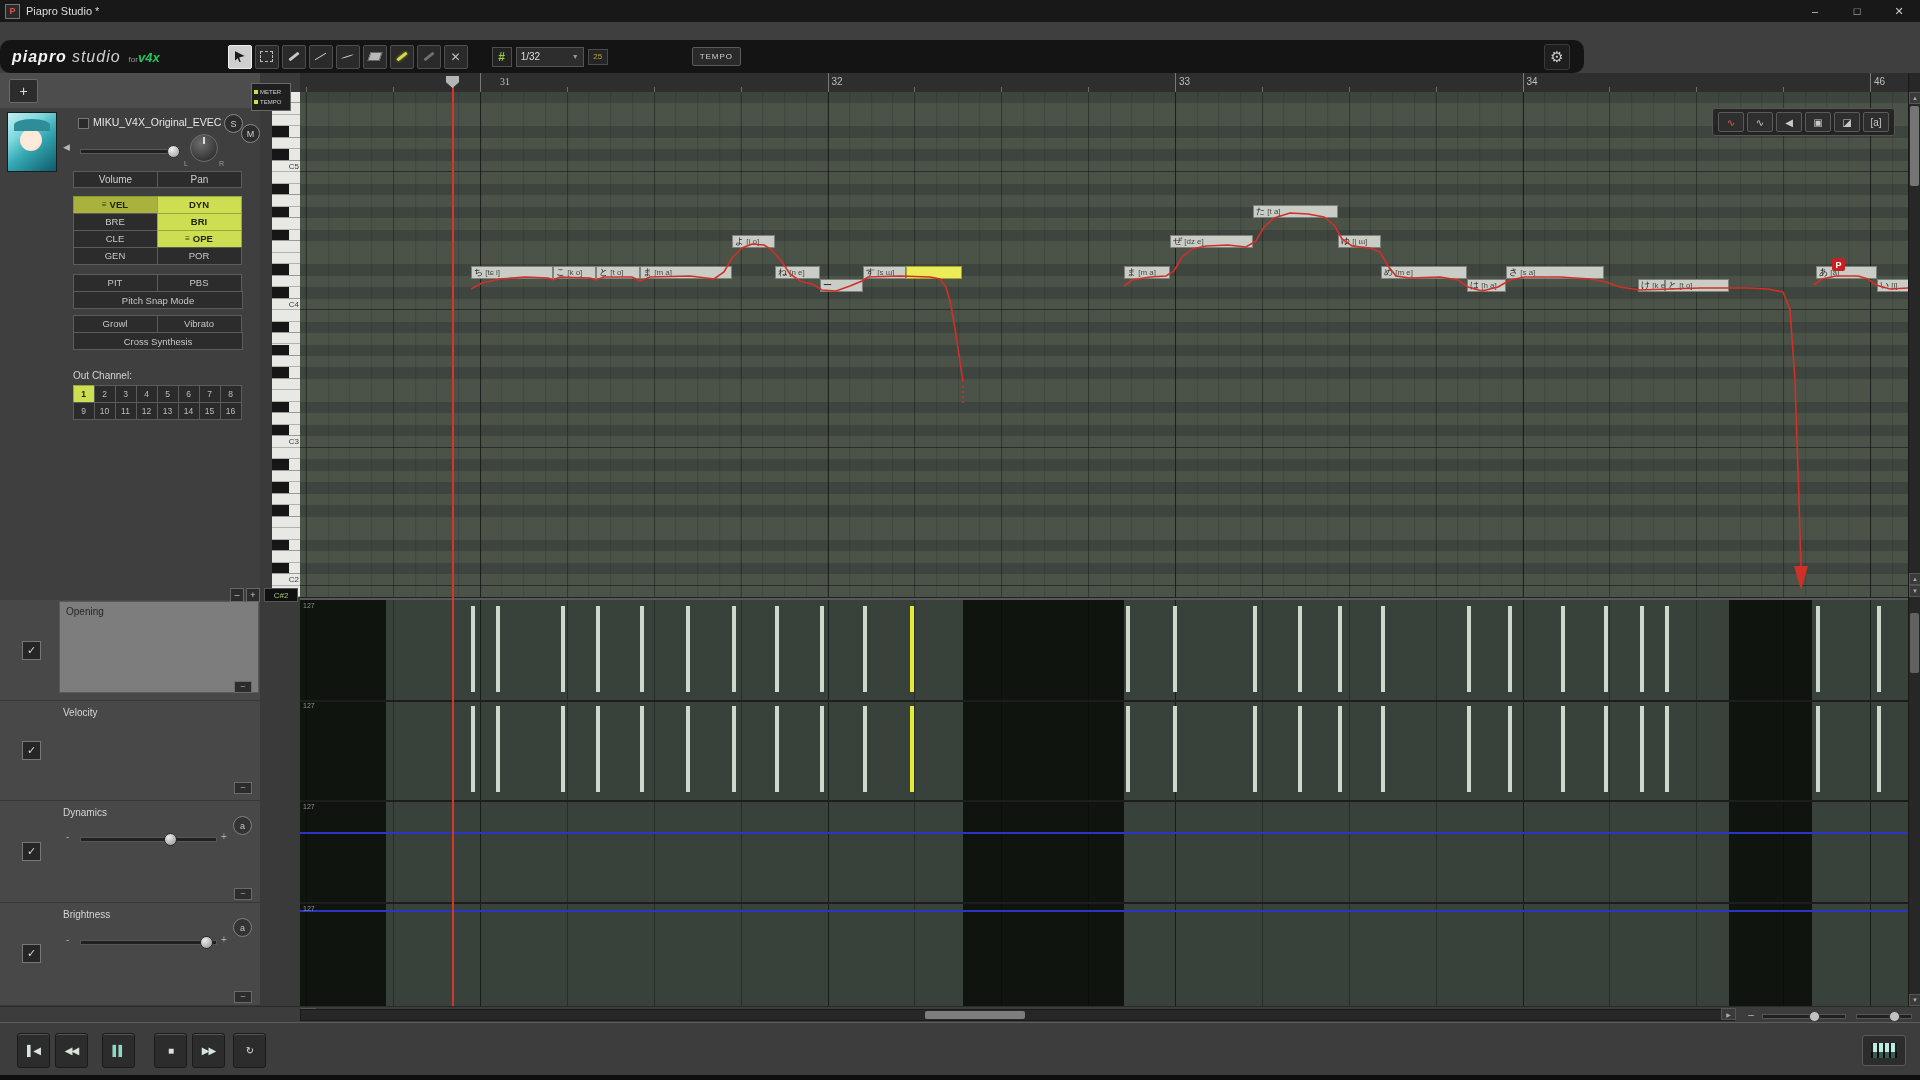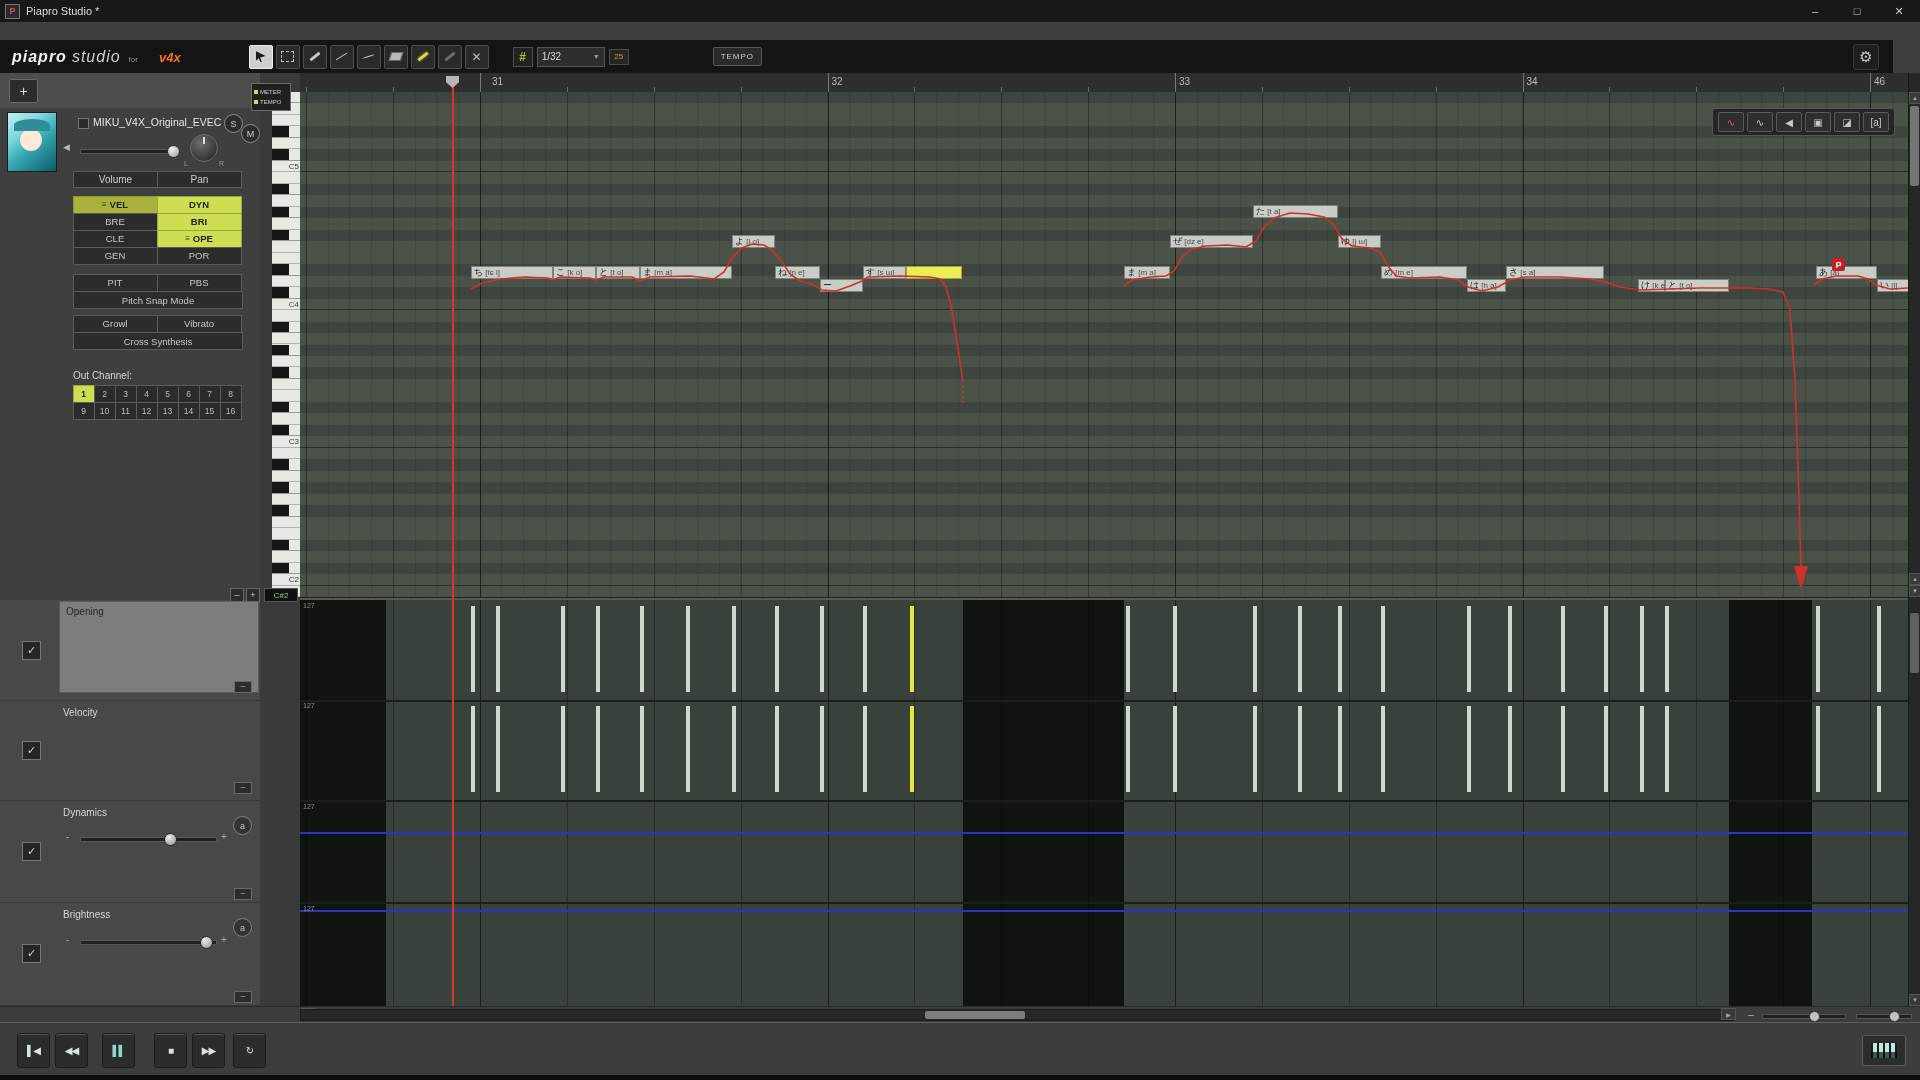--- a/index.html
+++ b/index.html
@@ -13,27 +13,27 @@
             color:#e05050;font-size:9px;font-weight:bold;display:flex;align-items:center;justify-content:center;}
   .win-ctrls{margin-left:auto;display:flex;height:100%;}
   .win-btn{width:42px;height:100%;display:flex;align-items:center;justify-content:center;color:#ccc;font-size:11px;}
 
   
   #menubar{position:absolute;left:0;top:22px;width:1920px;height:18px;background:#2c2c2c;
            display:flex;align-items:center;font-size:11px;border-bottom:1px solid #191919;z-index:60;}
   .menu-item{padding:0 10px;color:#e0e0e0;}
 
   
-  #toolbar{position:absolute;left:0;top:40px;width:1893px;height:33px;background:#141414;z-index:60;
-           display:flex;align-items:center;}
+  #toolbar{position:absolute;left:0;top:40px;width:1584px;height:33px;background:#141414;z-index:60;
+           display:flex;align-items:center;border-radius:10px;}
   #logo{margin-left:12px;white-space:nowrap;display:flex;align-items:baseline;}
   #logo .lm{font-size:16px;font-weight:bold;font-style:italic;color:#f2f2f2;letter-spacing:1px;}
   #logo .ls{font-size:16px;font-style:italic;color:#cfcfcf;margin-left:5px;letter-spacing:1px;}
   #logo .lf{font-size:8px;color:#9a9a9a;margin-left:8px;}
-  #logo .lp{font-size:13px;font-weight:bold;font-style:italic;color:#f97316;margin-left:21px;}
+  #logo .lp{font-size:13px;font-weight:bold;font-style:italic;color:#22c55e;margin-left:0;}
   #tools{display:flex;gap:3px;margin-left:68px;}
   .tool-btn{width:22px;height:22px;background:#2a2a2a;border:1px solid #4e4e4e;border-radius:2px;
             display:flex;align-items:center;justify-content:center;}
   .tool-btn.sel{background:#cfcfcf;border-color:#eee;}
   .g{display:block;}
   .g-cursor{width:10px;height:11px;background:#1b1b1b;clip-path:polygon(0 0,100% 45%,45% 60%,62% 100%,48% 100%,30% 65%,0 92%);}
   .tool-btn.sel .g-cursor{background:#1b1b1b;}
   .g-box{width:11px;height:9px;border:1px dashed #bbb;}
   .g-pencil{width:12px;height:3px;background:#c8c8c8;transform:rotate(-38deg);border-radius:1px;}
   .g-line{width:13px;height:1px;background:#c8c8c8;transform:rotate(-32deg);}
@@ -480,21 +480,21 @@
       <div>–</div>
       <div>+</div>
     </div>
     <div id="key-badge">C#2</div>
   </div>
 
   <div id="ruler">
       <div class="ruler-tick" style="left: 6.25px;"></div>
       <div class="ruler-tick" style="left: 93.125px;"></div>
       <div class="ruler-tick measure" style="left: 180px;"></div>
-      <span class="ruler-num" style="left: 192px;">31</span>
+      <span class="ruler-num" style="left: 200px; font-family: Liberation Serif, serif;">31</span>
       <div class="ruler-tick" style="left: 266.875px;"></div>
       <div class="ruler-tick" style="left: 353.75px;"></div>
       <div class="ruler-tick" style="left: 440.625px;"></div>
       <div class="ruler-tick measure" style="left: 527.5px;"></div>
       <span class="ruler-num" style="left: 531.5px;">32</span>
       <div class="ruler-tick" style="left: 614.375px;"></div>
       <div class="ruler-tick" style="left: 701.25px;"></div>
       <div class="ruler-tick" style="left: 788.125px;"></div>
       <div class="ruler-tick measure" style="left: 875px;"></div>
       <span class="ruler-num" style="left: 879px;">33</span>

